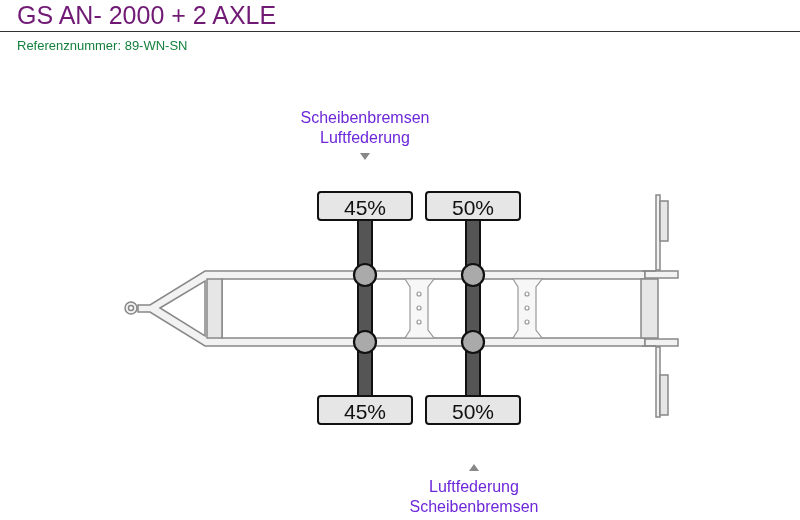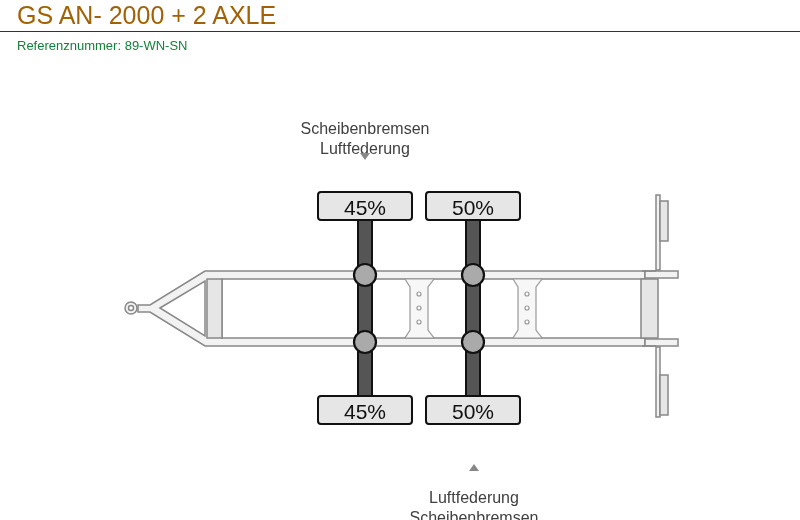--- a/index.html
+++ b/index.html
@@ -1,20 +1,20 @@
 <!DOCTYPE html>
 <html><head>
 <meta charset="utf-8">
 <style>
   html, body { margin: 0; padding: 0; background: #ffffff; }
   body { width: 800px; height: 520px; position: relative; overflow: hidden; font-family: "Liberation Sans", sans-serif; color: #111; }
-  .title { position: absolute; left: 17px; top: 0px; font-size: 25px; line-height: 30px; color: #a16207; }
+  .title { position: absolute; left: 17px; top: 0px; font-size: 25px; line-height: 30px; color: #701a75; }
   .divider { position: absolute; left: 0; top: 31px; width: 800px; height: 1px; background: #333; }
   .ref { position: absolute; left: 17px; top: 38px; font-size: 13px; color: #15803d; }
-  .label { position: absolute; font-size: 16px; line-height: 20px; text-align: center; color: #404040; width: 200px; margin-top: 11px; }
+  .label { position: absolute; font-size: 16px; line-height: 20px; text-align: center; color: #6d28d9; width: 200px; }
   svg { position: absolute; left: 0; top: 0; }
   .pct { font-family: "Liberation Sans", sans-serif; font-size: 21px; fill: #111; }
 </style>
 </head>
 <body>
 
 <div class="title">GS AN- 2000 + 2 AXLE</div>
 <div class="divider"></div>
 <div class="ref">Referenznummer: 89-WN-SN</div>
 

